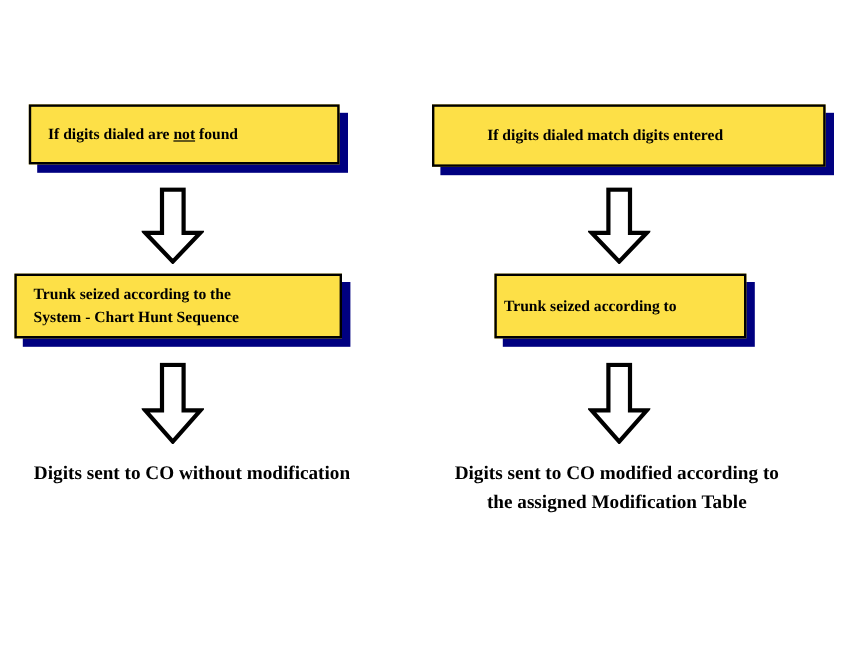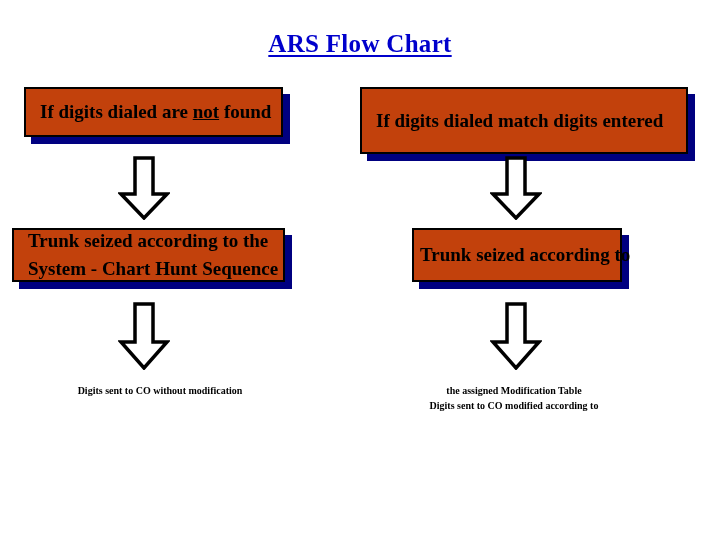--- a/index.html
+++ b/index.html
@@ -37,52 +37,52 @@
     text-decoration: underline;
     text-underline-offset: 3px;
     letter-spacing: 0.3px;
     line-height: 1.1;
   }
 
   
   .flow-box {
     position: absolute;
     box-sizing: border-box;
-    background: #c2410c;
+    background: #fde047;
     border: 2px solid #000000;
     box-shadow: 7px 7px 0 0 #000080;
     display: flex;
     flex-direction: column;
     justify-content: center;
-    font-size: 19px;
+    font-size: 13px;
     font-weight: bold;
     color: #000000;
     line-height: 1.45;
   }
   .flow-box .line {
     display: block;
     white-space: nowrap;
   }
   .flow-box.align-left  { text-align: left; }
   .flow-box.align-left .line { padding-left: 14px; }
-  .flow-box.align-center { text-align: right; }
+  .flow-box.align-center { text-align: left; }
 
   .box-top-left    { left: 24px;  top: 87px;  width: 259px; height: 50px; }
-  .box-top-right   { left: 360px; top: 87px;  width: 328px; height: 67px; }
+  .box-top-right   { left: 360px; top: 87px;  width: 328px; height: 52px; padding-left: 30px; }
   .box-mid-left    { left: 12px;  top: 228px; width: 273px; height: 54px; }
   .box-mid-right   { left: 412px; top: 228px; width: 210px; height: 54px; }
 
   .box-mid-right .line { padding: 0 6px; }
 
   .underlined { text-decoration: underline; }
 
   
   .flow-text {
     position: absolute;
-    font-size: 10px;
+    font-size: 16px;
     font-weight: bold;
     color: #000000;
     line-height: 1.5;
     text-align: center;
   }
   .text-bottom-left  { left: 0px;   top: 383px; width: 320px; }
   .text-bottom-right { left: 340px; top: 383px; width: 348px; }
   .flow-text .line { display: block; white-space: nowrap; }
 
   
@@ -92,21 +92,20 @@
   .arrow-1 { left: 118px; top: 156px; }
   .arrow-2 { left: 490px; top: 156px; }
   .arrow-3 { left: 118px; top: 302px; }
   .arrow-4 { left: 490px; top: 302px; }
 </style>
 </head>
 <body>
 
 <div id="chart-canvas">
 
-  <div class="chart-title">ARS Flow Chart</div>
 
   <div class="flow-box box-top-left align-left">
     <span class="line"><span>If digits dialed are </span><span class="underlined">not</span><span> found</span></span>
   </div>
 
   <div class="arrow arrow-1">
     <svg width="52" height="64" viewBox="0 0 52 64" xmlns="http://www.w3.org/2000/svg">
       <polygon points="17,2 35,2 35,38 49,38 26,62 3,38 17,38" fill="#ffffff" stroke="#000000" stroke-width="3.5" stroke-linejoin="miter"></polygon>
     </svg>
   </div>
@@ -140,17 +139,17 @@
     <span class="line">Trunk seized according to</span>
   </div>
 
   <div class="arrow arrow-4">
     <svg width="52" height="68" viewBox="0 0 52 68" xmlns="http://www.w3.org/2000/svg">
       <polygon points="17,2 35,2 35,40 49,40 26,66 3,40 17,40" fill="#ffffff" stroke="#000000" stroke-width="3.5" stroke-linejoin="miter"></polygon>
     </svg>
   </div>
 
   <div class="flow-text text-bottom-right">
+    <span class="line">Digits sent to CO modified according to</span>
     <span class="line">the assigned Modification Table</span>
-    <span class="line">Digits sent to CO modified according to</span>
   </div>
 
 </div>
 
 </body></html>

